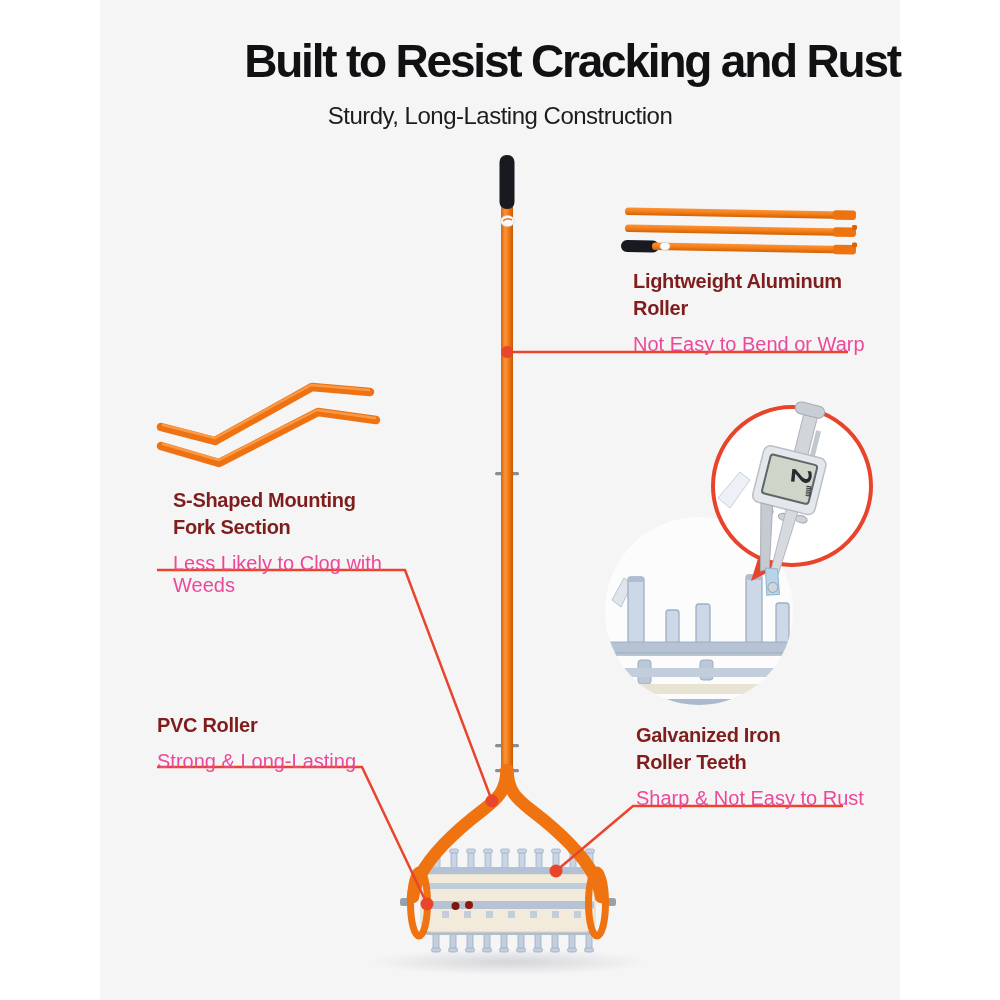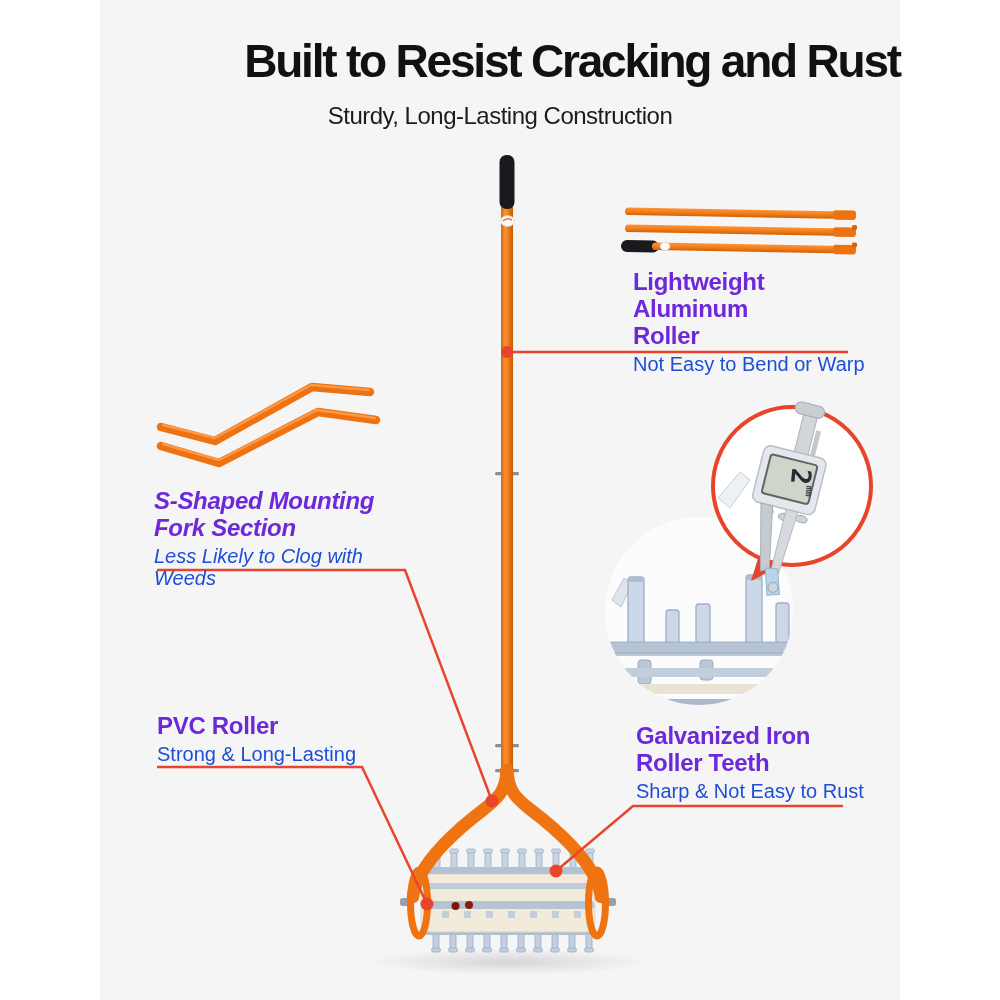--- a/index.html
+++ b/index.html
@@ -5,24 +5,24 @@
   html,body{margin:0;padding:0;}
   body{width:1000px;height:1000px;background:#ffffff;font-family:"Liberation Sans",sans-serif;}
   .page{position:relative;width:1000px;height:1000px;background:#ffffff;overflow:hidden;}
   .panel{position:absolute;left:100px;top:0;width:800px;height:1000px;background:#f5f5f6;}
   .art{position:absolute;left:0;top:0;z-index:1;}
   .txt{position:absolute;z-index:2;}
   .title{left:100px;top:34px;width:800px;text-align:right;font-size:46px;font-weight:700;
          letter-spacing:-2.2px;color:#101113;}
   .subtitle{left:100px;top:102px;width:800px;text-align:center;font-size:24px;font-weight:400;
          letter-spacing:-0.5px;color:#1b1c1e;}
-  .callout h3{margin:0;font-size:24px;line-height:27px;font-weight:700;letter-spacing:-0.3px;color:#6d28d9;}
-  .callout p{margin:4px 0 0 0;font-size:20px;line-height:22px;font-weight:400;color:#1d4ed8;}
+  .callout h3{margin:0;font-size:20px;line-height:27px;font-weight:700;letter-spacing:-0.3px;color:#7f1d1d;}
+  .callout p{margin:11px 0 0 0;font-size:20px;line-height:22px;font-weight:400;color:#ec4899;}
   .co-handle{left:633px;top:268px;width:250px;}
-  .co-fork{left:154px;top:487px;width:260px;font-style:italic;}
+  .co-fork{left:173px;top:487px;width:260px;}
   .co-pvc{left:157px;top:712px;width:260px;}
   .co-teeth{left:636px;top:722px;width:250px;}
 </style>
 </head>
 <body>
 
 <div class="page">
   <div class="panel"></div>
 
   <svg class="art" width="1000" height="1000" viewBox="0 0 1000 1000">

